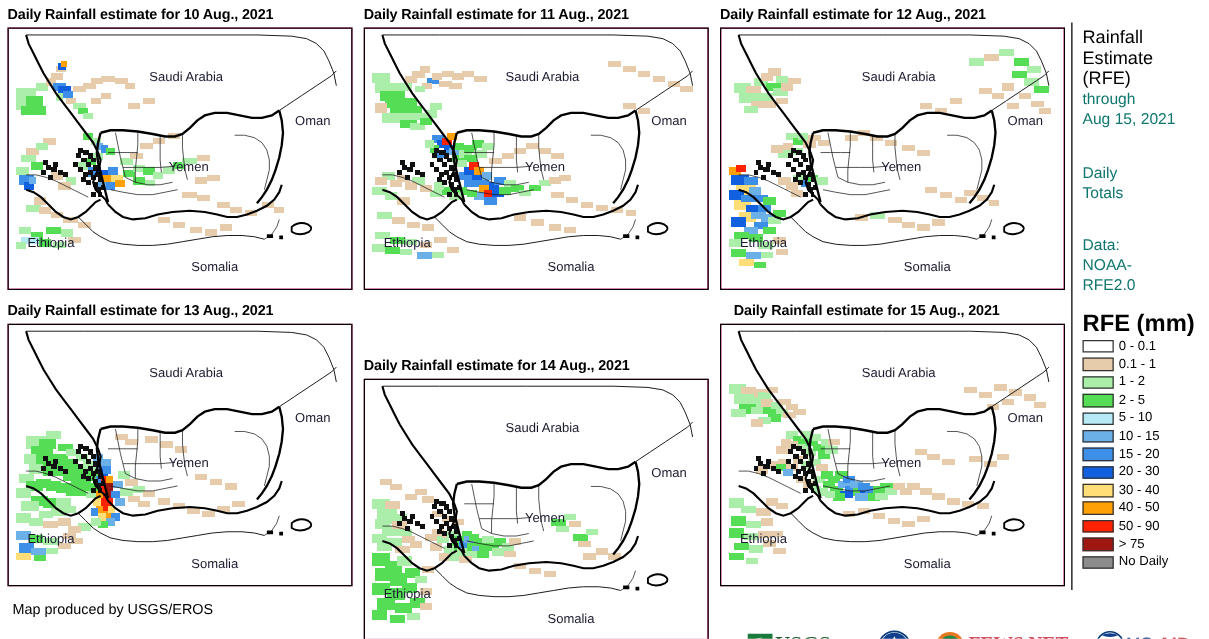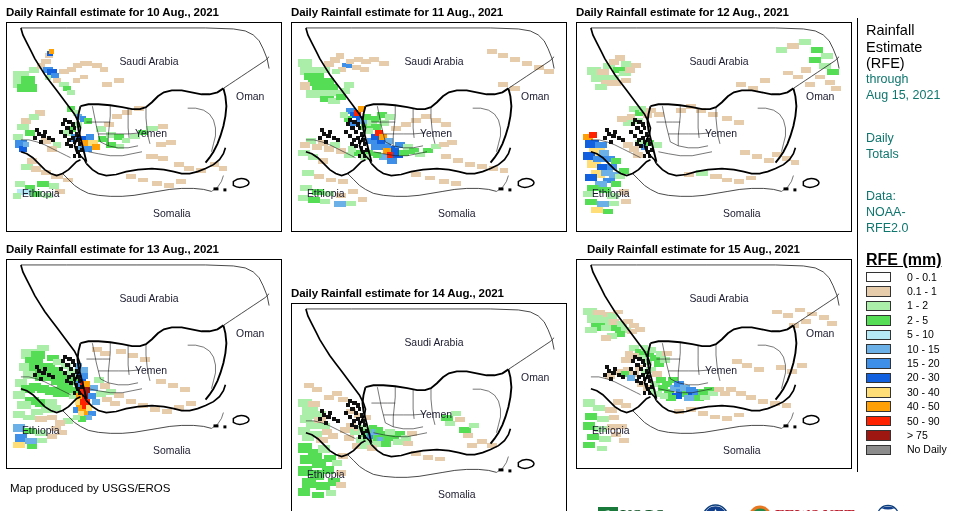--- a/index.html
+++ b/index.html
@@ -37,32 +37,32 @@
     position:absolute;left:9px;width:100px;
     font-size:12.5px;color:#0f766e;line-height:16px;
   }
   .rail-through{top:71px;}
   .rail-daily{top:130px;}
   .rail-data{top:188px;}
 
   
   .legend{position:absolute;left:9px;top:252px;width:100px;}
   .legend-title{
-    font-size:16px;font-weight:bold;color:#000;
-    margin:0 0 3px 0;line-height:15px;text-decoration:underline;
+    font-size:19px;font-weight:bold;color:#000;
+    margin:0 0 3px 0;line-height:15px;
   }
   .legend-row{
     display:flex;align-items:center;height:14.4px;
   }
   .legend-swatch{
     width:25px;height:10.5px;border:1px solid #333;
     box-sizing:border-box;flex:none;
   }
   .legend-label{
-    font-size:10.5px;color:#000;margin-left:16px;white-space:nowrap;
+    font-size:10.5px;color:#000;margin-left:4px;white-space:nowrap;
     line-height:11px;
   }
 
   
   .credit{
     position:absolute;left:10px;top:482px;
     font-size:11.5px;color:#000;white-space:nowrap;
   }
   .logos{
     position:absolute;left:598px;top:502px;height:30px;

